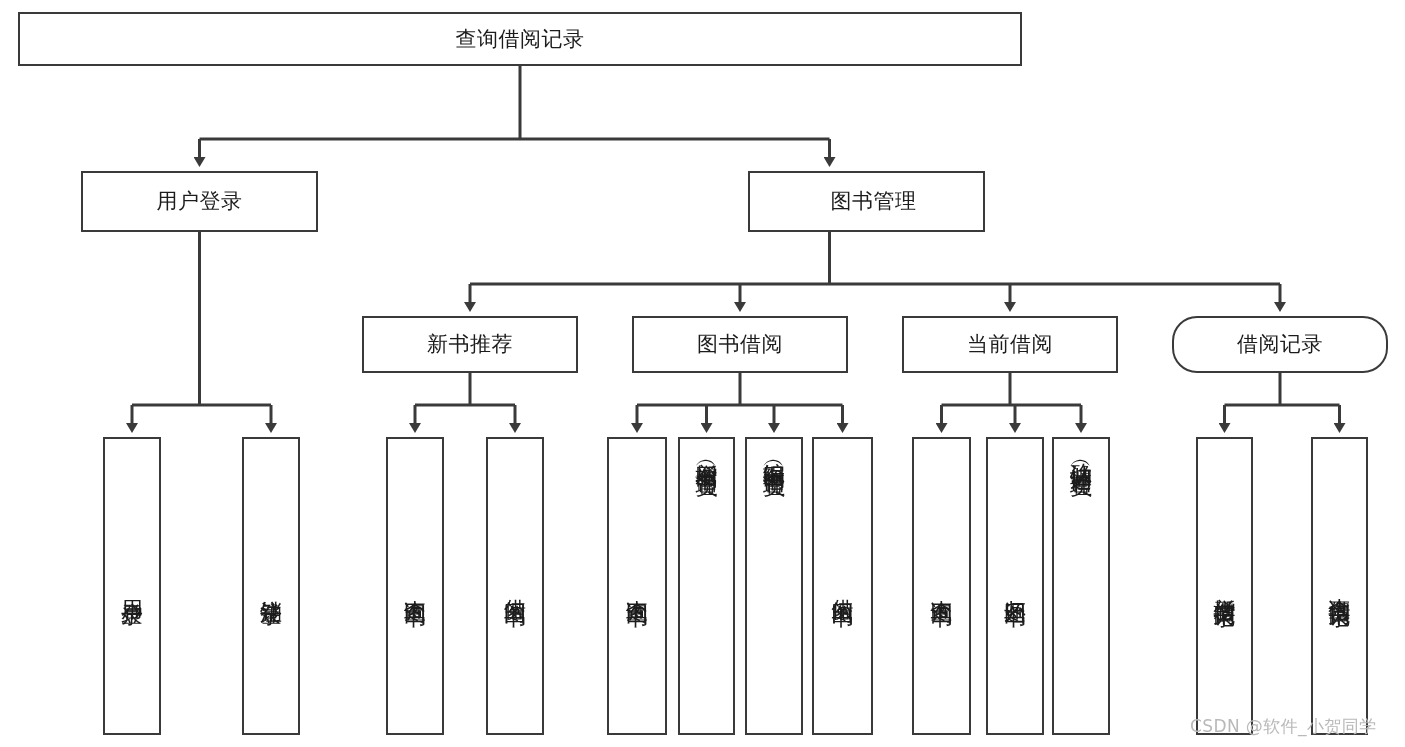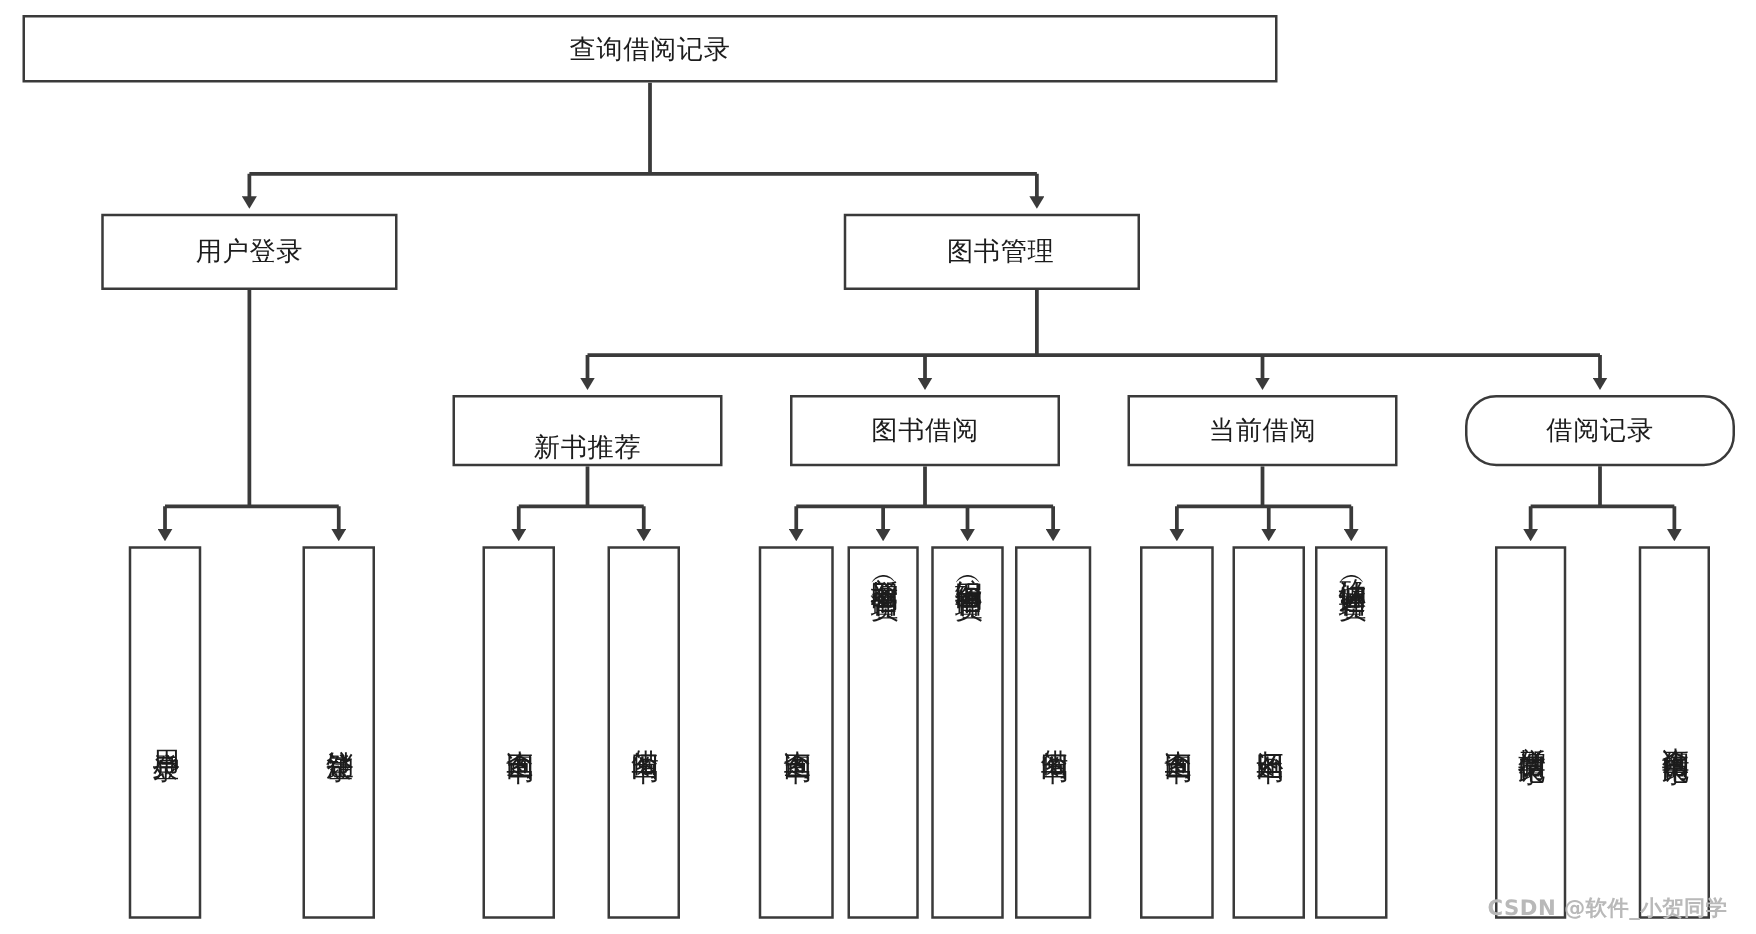--- a/index.html
+++ b/index.html
@@ -106,24 +106,24 @@
       </g>
   </svg>
 
   <div id="nodes-layer">
       <div class="node" style="left: 18px; top: 12px; width: 1004px; height: 54px;">
         <span class="label">查询借阅记录</span>
       </div>
       <div class="node" style="left: 81px; top: 171px; width: 237px; height: 61px;">
         <span class="label">用户登录</span>
       </div>
-      <div class="node" style="left: 675px; top: 171px; width: 237px; height: 61px; padding-left: 14px;">
+      <div class="node" style="left: 748px; top: 171px; width: 237px; height: 61px; padding-left: 14px;">
         <span class="label">图书管理</span>
       </div>
-      <div class="node" style="left: 362px; top: 316px; width: 216px; height: 57px; align-items: flex-end;">
+      <div class="node" style="left: 362px; top: 316px; width: 216px; height: 57px;">
         <span class="label">新书推荐</span>
       </div>
       <div class="node" style="left: 632px; top: 316px; width: 216px; height: 57px;">
         <span class="label">图书借阅</span>
       </div>
       <div class="node" style="left: 902px; top: 316px; width: 216px; height: 57px; text-align: right;">
         <span class="label">当前借阅</span>
       </div>
       <div class="node" style="left: 1172px; top: 316px; width: 216px; height: 57px; border-radius: 25px;">
         <span class="label">借阅记录</span>
@@ -162,14 +162,14 @@
         <span class="label">确认归还（管理员）</span>
       </div>
       <div class="node vertical centered" style="left: 1196px; top: 437px; width: 57px; height: 298px;">
         <span class="label">新增借阅记录</span>
       </div>
       <div class="node vertical centered" style="left: 1311px; top: 437px; width: 57px; height: 298px;">
         <span class="label">查询借阅记录</span>
       </div>
     </div>
 
-  <div class="watermark" style="left: 1190px; top: 715px; color: rgb(185, 185, 185); font-weight: bold;">CSDN @软件_小贺同学</div>
+  <div class="watermark" style="left: 1190px; top: 715px; color: rgb(185, 185, 185);">CSDN @软件_小贺同学</div>
 </div>
 
 </body></html>

